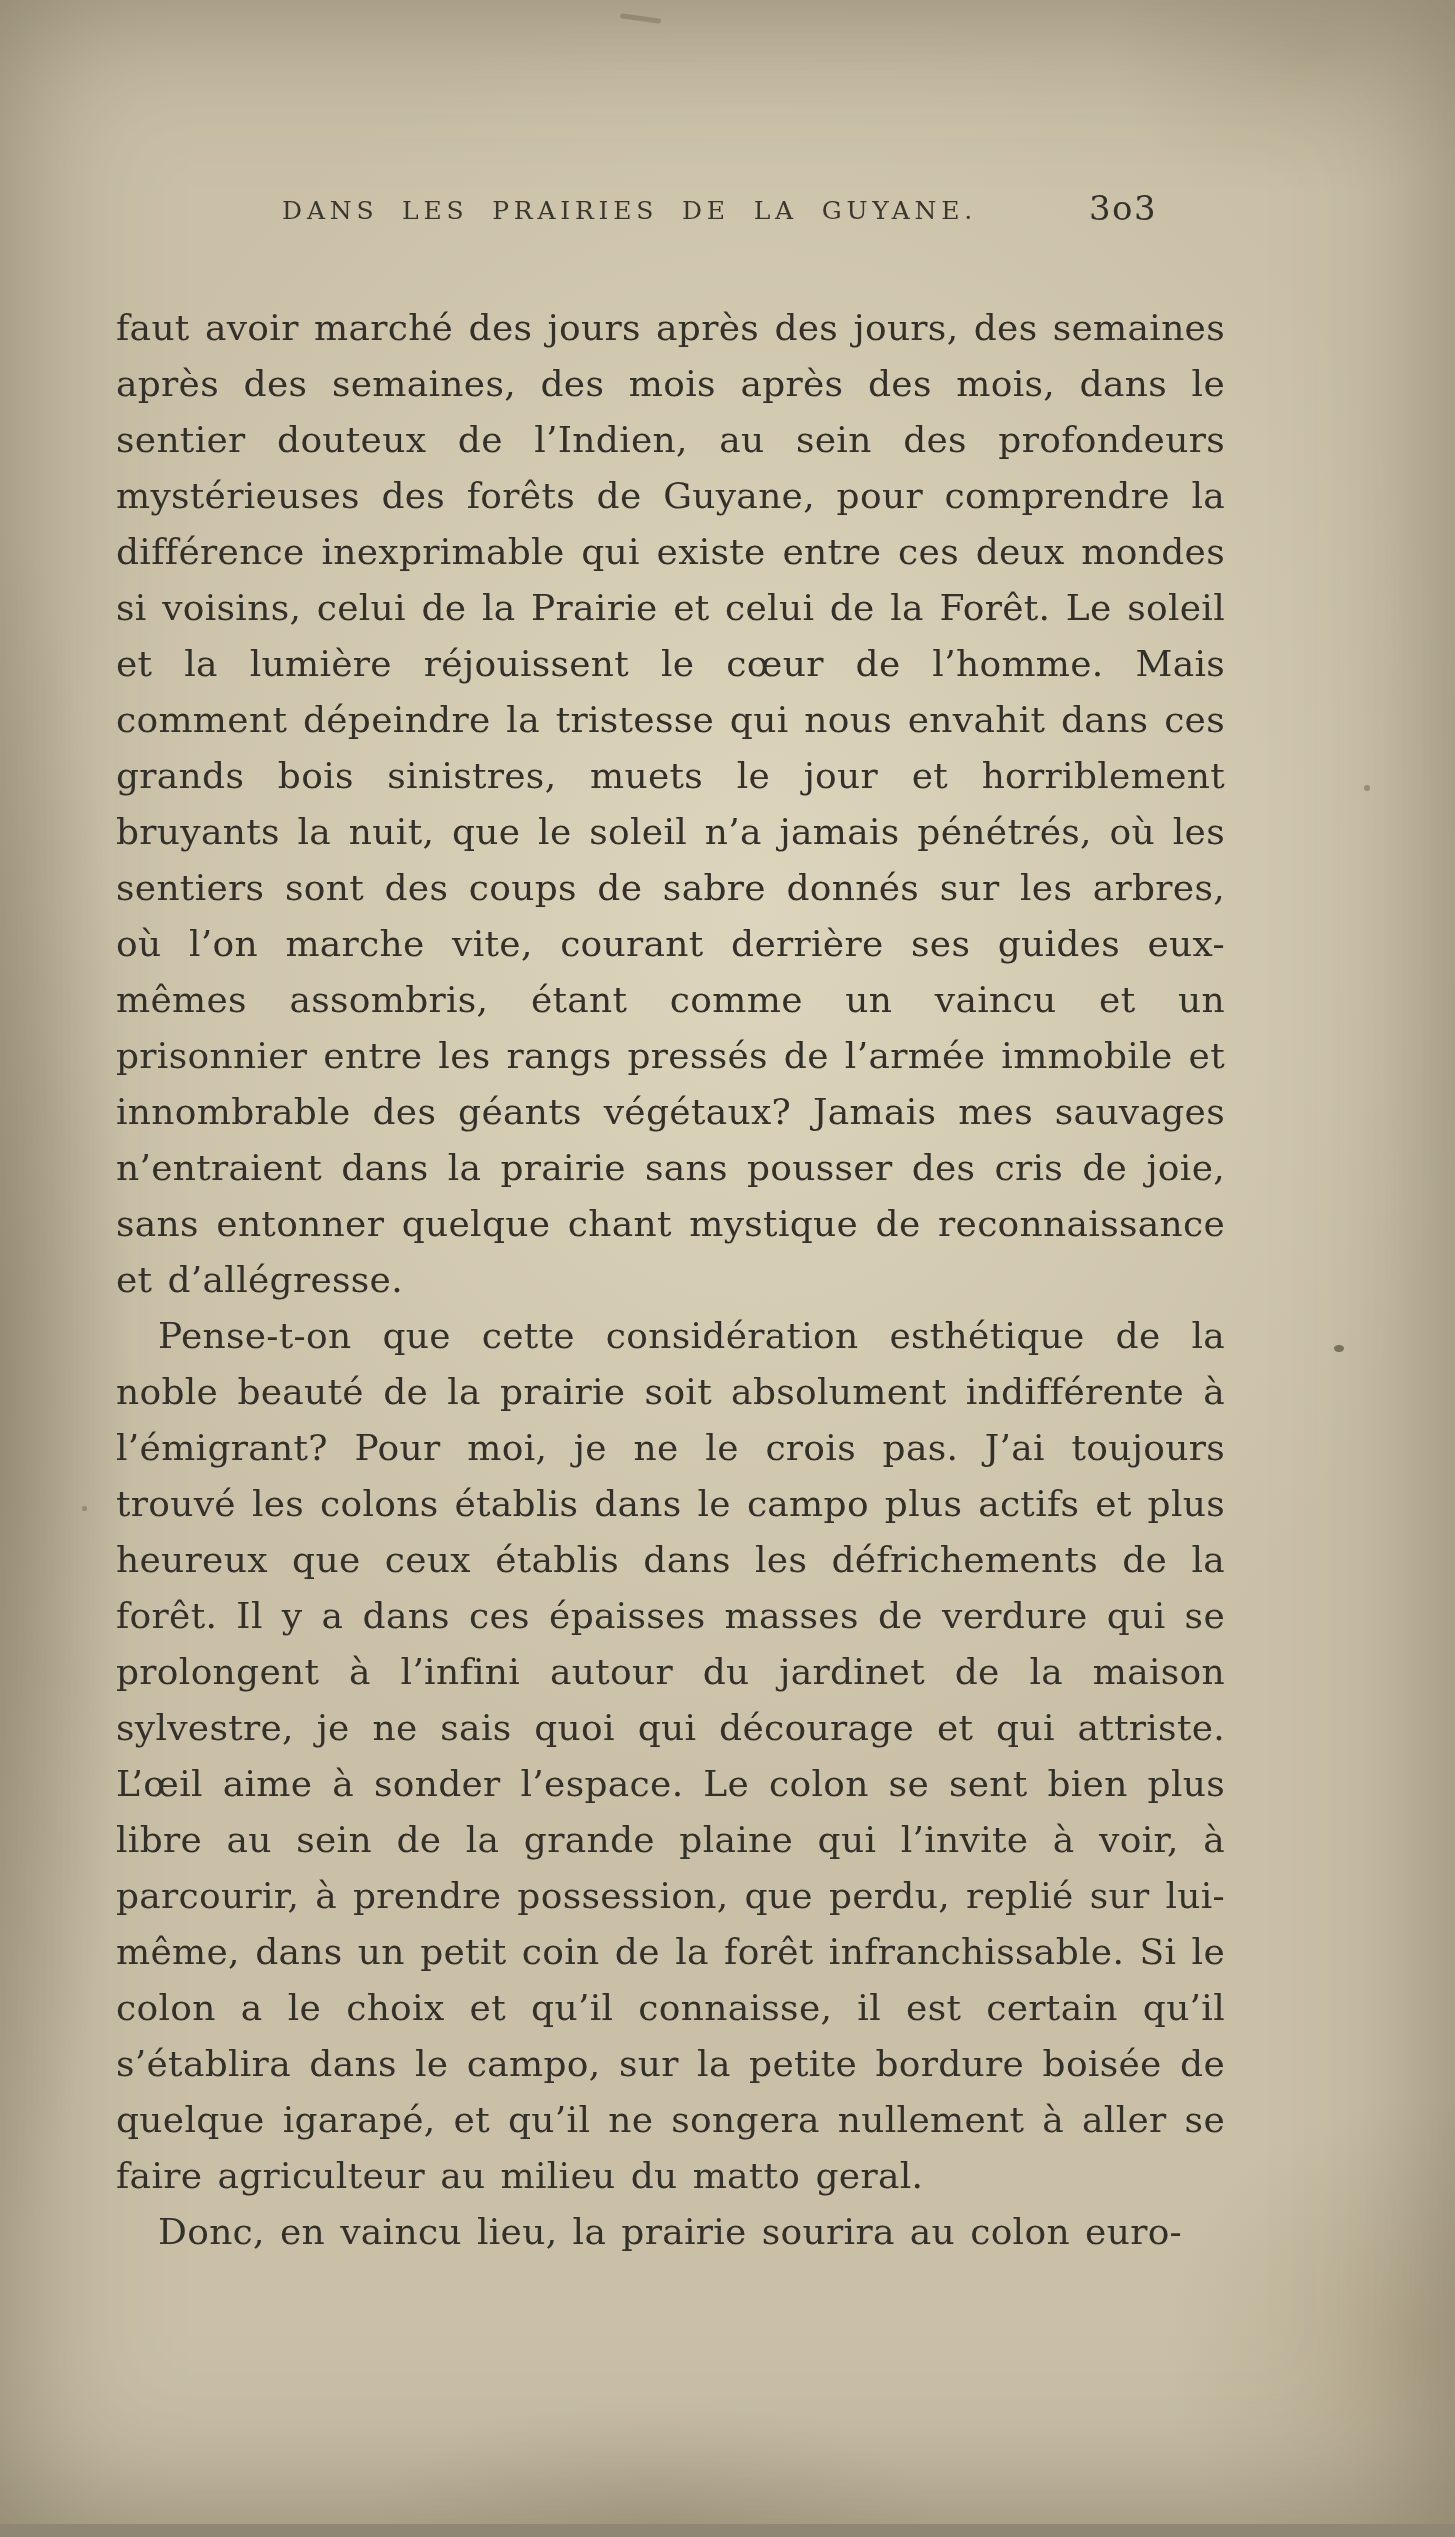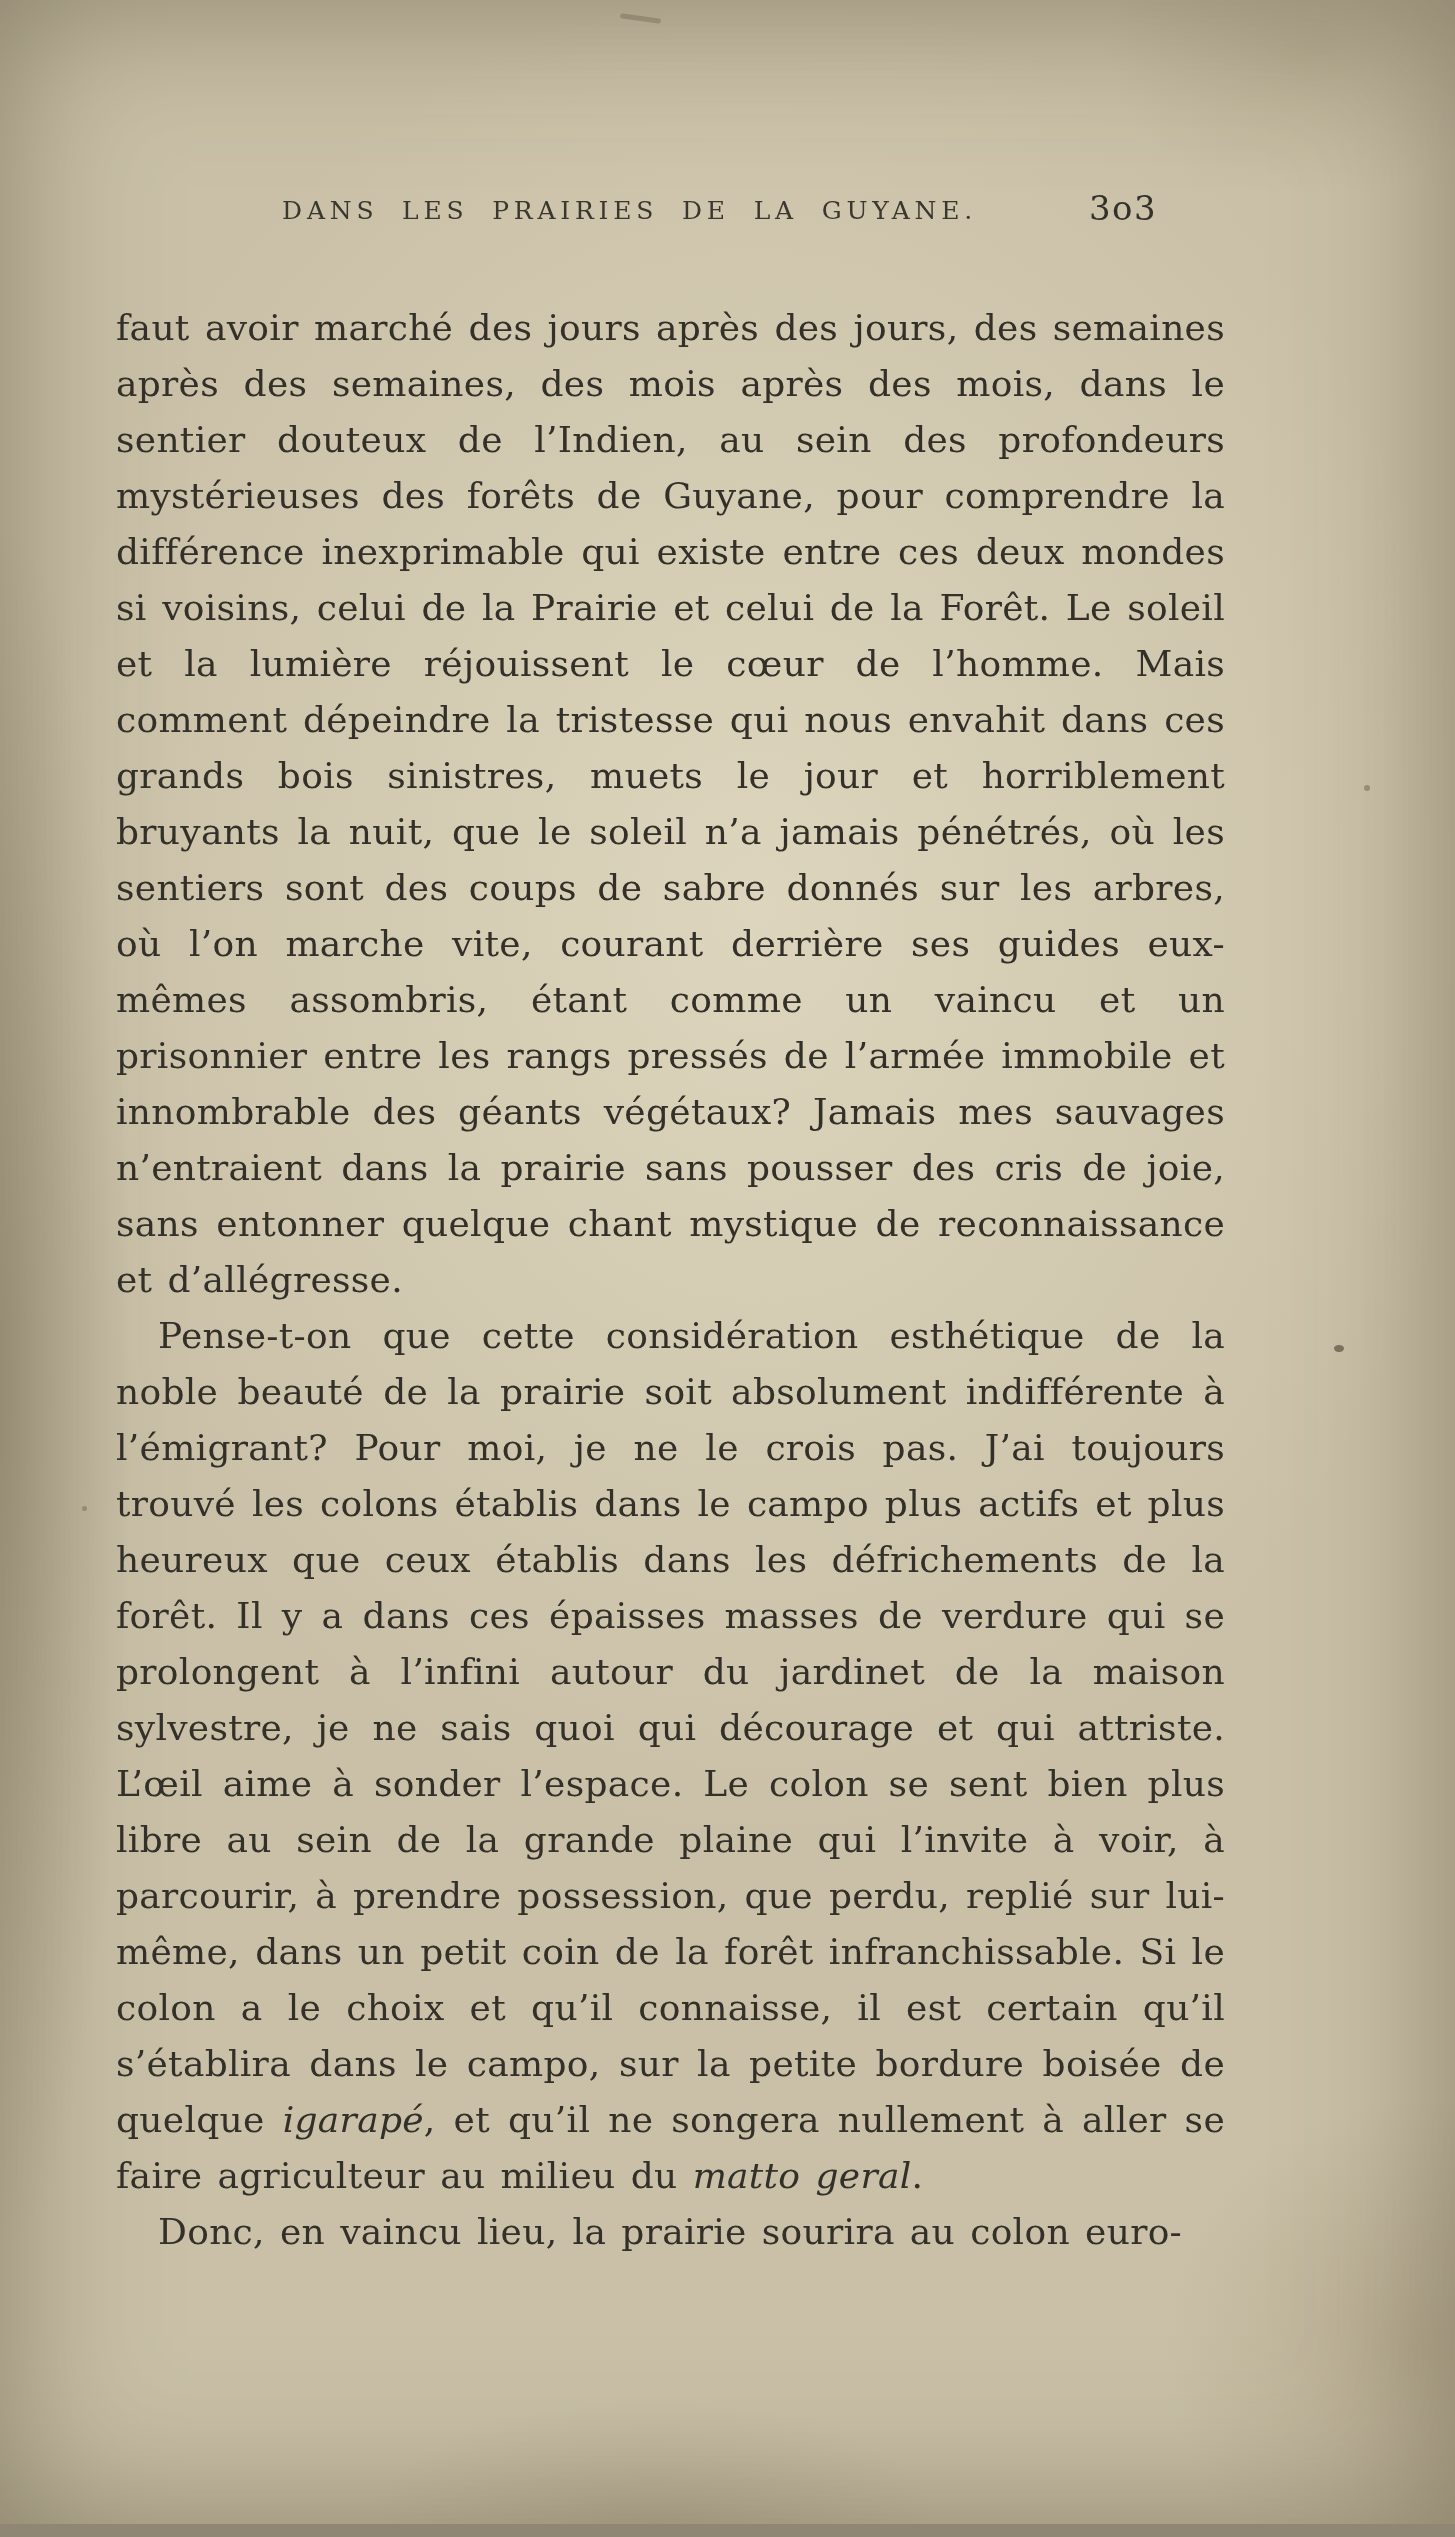--- a/index.html
+++ b/index.html
@@ -66,21 +66,20 @@
     margin-top: 40px;
   }
   .para {
     margin: 0;
     text-indent: 0;
   }
   .para.indent {
     text-indent: 42px;
   }
   .italic {
-    font-style: italic;
   }
   
   .spot {
     position: absolute;
     border-radius: 50%;
     pointer-events: none;
   }
   .spot.s1 { left: 1334px; top: 1345px; width: 9.5px; height: 6.8px; background: rgba(60,52,36,0.55); }
   .spot.s2 { left: 1364px; top: 785px; width: 6.1px;  height: 6.1px;  background: rgba(70,60,40,0.35); }
   .spot.s3 { left: 82px;  top: 1506px; width: 5.4px;  height: 5.4px;  background: rgba(70,60,40,0.30); }

